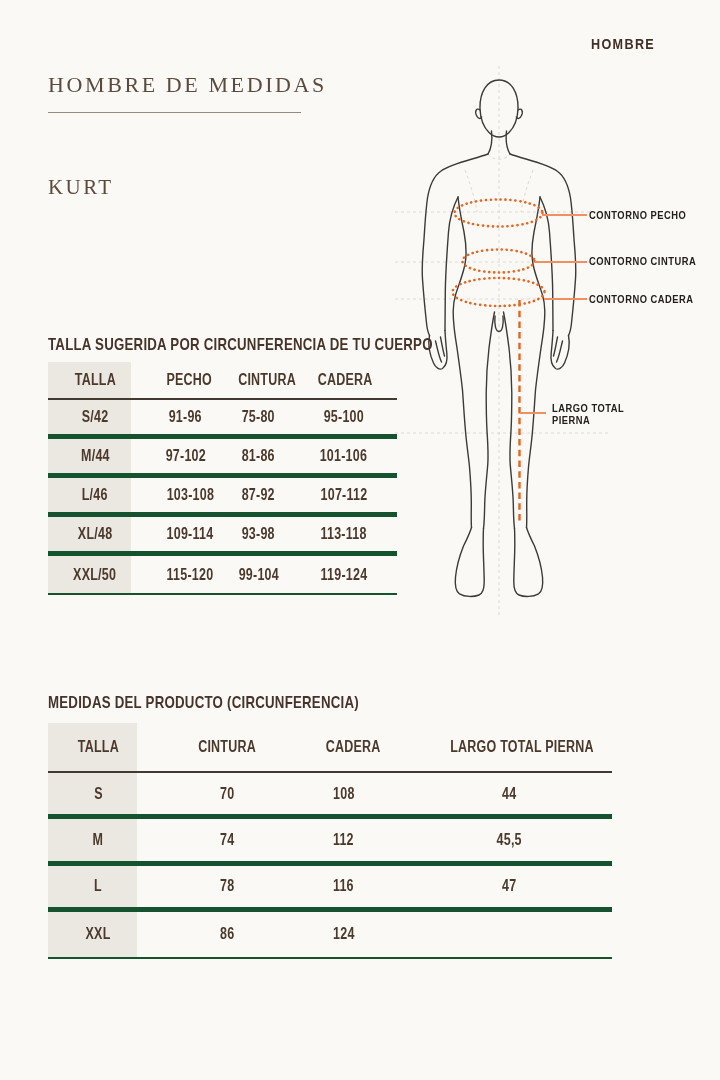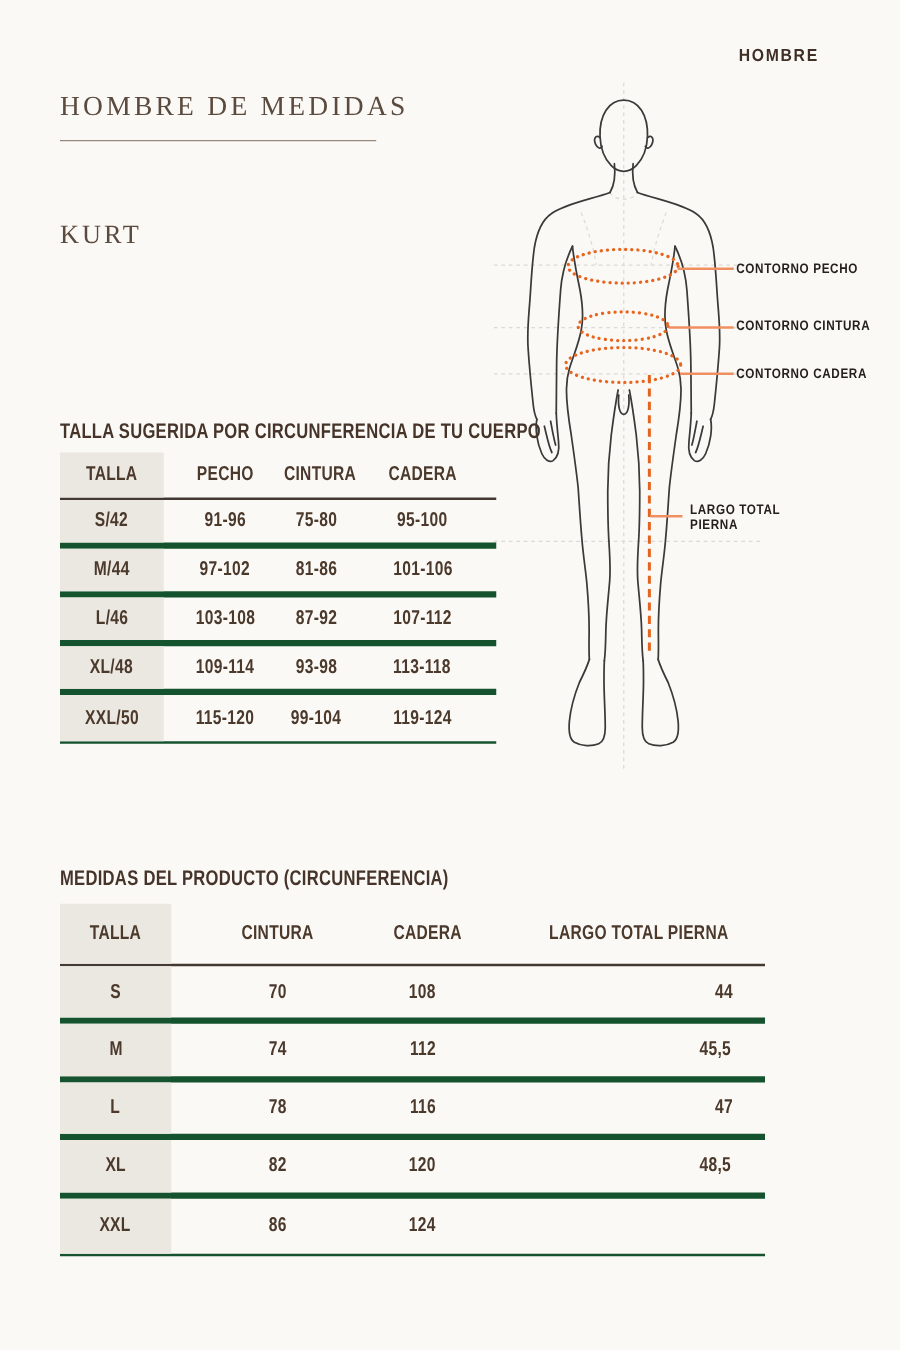--- a/index.html
+++ b/index.html
@@ -53,25 +53,25 @@
   .tt2{left:48px;top:693px;}
   .sizetable{position:absolute;font-weight:bold;font-size:16px;color:#4b392c;}
   .t1{left:48px;top:362px;width:349px;}
   .t2{left:48px;top:723px;width:564px;}
   .row{display:grid;align-items:center;box-sizing:border-box;border-bottom:5px solid #14532d;}
   .t1 .row{grid-template-columns:83px 88px 80px 98px;height:39px;}
   .t1 .hrow{height:38px;border-bottom:2px solid #423a32;}
   .t2 .row{grid-template-columns:89px 170px 112px 193px;height:46.4px;}
   .t2 .hrow{height:50px;border-bottom:2px solid #423a32;}
   .row:last-child{border-bottom-width:2px;}
-  .cell{text-align:center;white-space:nowrap;}
+  .cell{text-align:center;white-space:nowrap;padding-left:11px;}
   .cell > span{display:inline-block;transform:scaleX(.78);letter-spacing:.3px;}
   .sizecol{background:#ebe7e1;height:100%;display:flex;align-items:center;justify-content:center;}
   .t1 .c2{padding-right:8px;margin-left:18px;}  .t1 .c3{padding-right:12px;} .t1 .c4{padding-right:20px;}
-  .t2 .c3{padding-right:50px;} .t2 .c4{padding-right:24px;text-align:right;}
+  .t2 .c3{padding-right:50px;} .t2 .c4{padding-right:24px;}
 </style>
 </head>
 <body>
 
 <div class="canvas">
 
   <div class="brand-title">HOMBRE DE MEDIDAS</div>
   <div class="brand-rule"></div>
   <div class="product-name">KURT</div>
   <div class="gender-label">HOMBRE</div>
@@ -214,28 +214,20 @@
     <div class="row">
       <div class="cell sizecol">
           <span>L</span>
         </div>
       <div class="cell c2"><span>78</span></div>
       <div class="cell c3"><span>116</span></div>
       <div class="cell c4"><span>47</span></div>
     </div>
     <div class="row">
       <div class="cell sizecol">
-          <span>XL</span>
-        </div>
-      <div class="cell c2"><span>82</span></div>
-      <div class="cell c3"><span>120</span></div>
-      <div class="cell c4"><span>48,5</span></div>
-    </div>
-    <div class="row">
-      <div class="cell sizecol">
           <span>XXL</span>
         </div>
       <div class="cell c2"><span>86</span></div>
       <div class="cell c3"><span>124</span></div>
     </div>
   </div>
 
 </div>
 
 </body></html>

